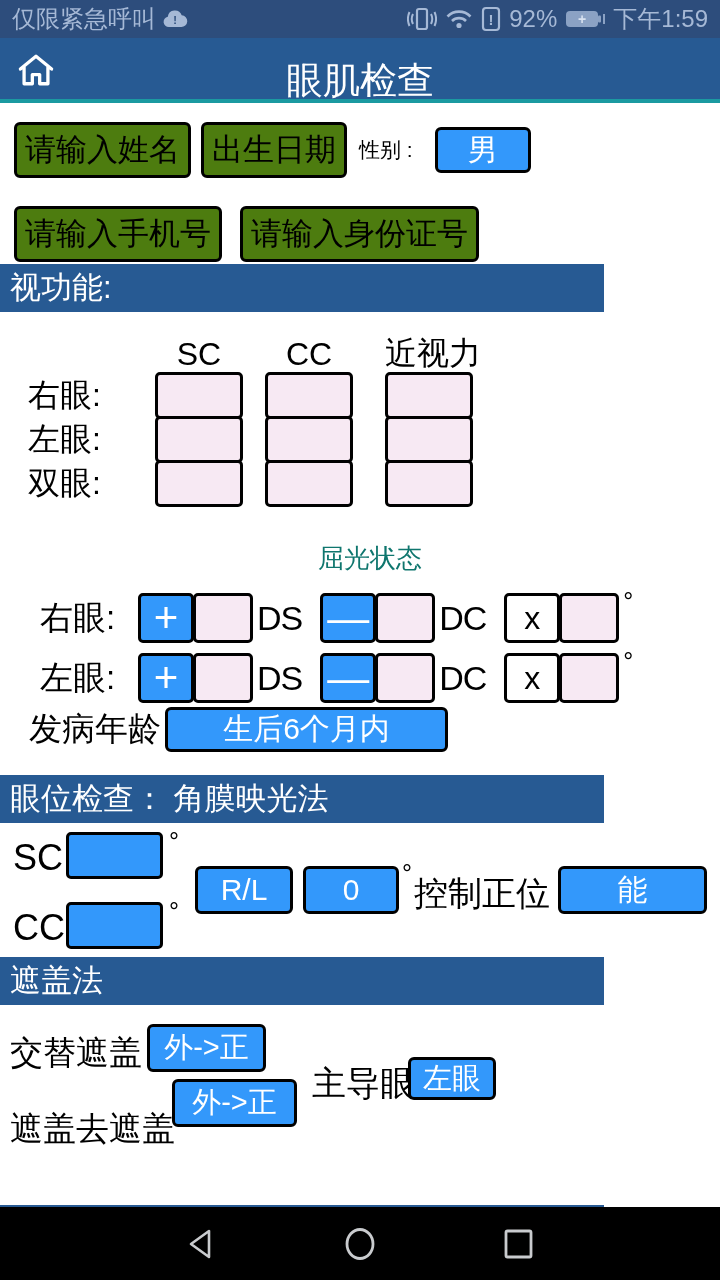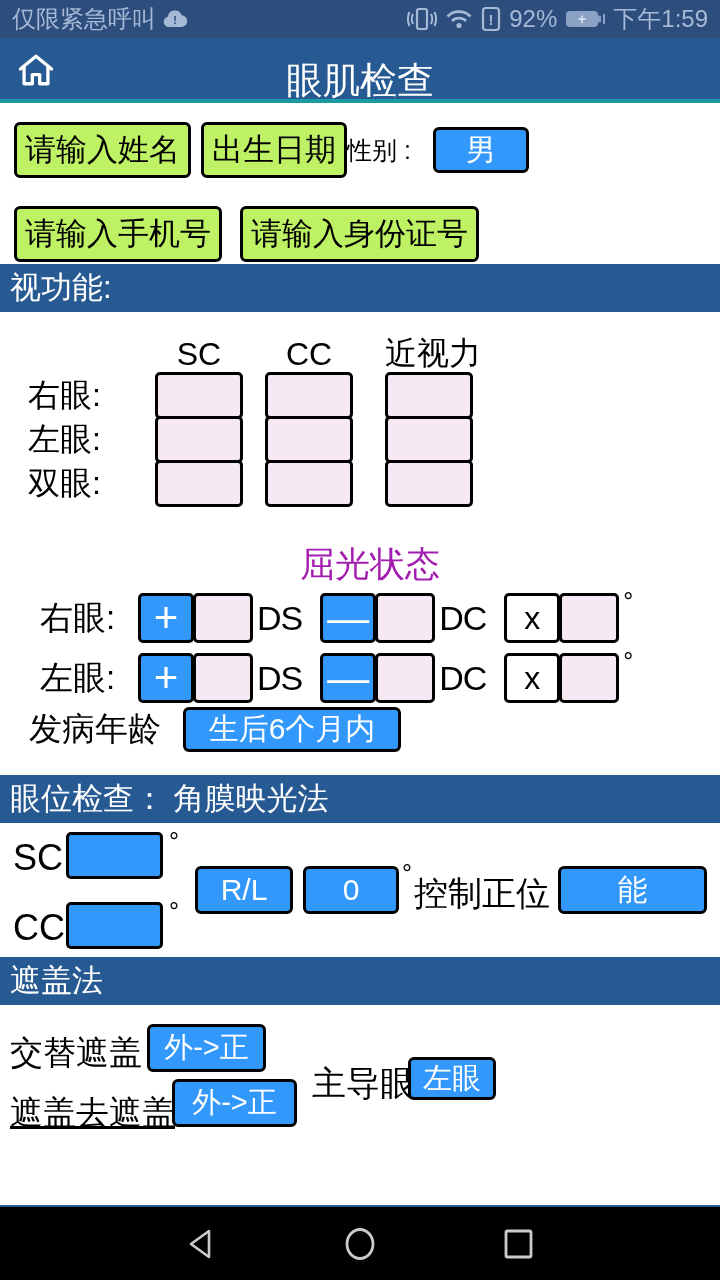--- a/index.html
+++ b/index.html
@@ -16,81 +16,81 @@
   .sicon { display:block; }
 
   
   .app-header { position:absolute; left:0; top:38px; width:720px; height:65px;
     background:#275a93; border-bottom:4px solid #1b9aa1;
     display:flex; align-items:center; }
   .home-btn { position:absolute; left:14px; top:10px; width:44px; height:44px; }
   .app-title { width:100%; text-align:center; color:#fff; font-size:37px; font-weight:500;margin-top:24px; }
 
   
-  .box-outline { border:3px solid #000; border-radius:6px; background:#bef264; color:#000;
+  .box-outline { border:3px solid #000; border-radius:6px; background:#4d7c0f; color:#000;
     font-size:31px; padding:4px 8px; display:flex; align-items:center; white-space:nowrap; }
   .btn-blue { background:#3398fb; border:3px solid #000; border-radius:6px; color:#fff;
     display:flex; align-items:center; justify-content:center; font-size:30px; white-space:nowrap; }
   .pink-input { width:88px; height:47px; background:#f7e9f3; border:3px solid #000; border-radius:5px; }
-  .section-bar { position:absolute; left:0; width:720px; height:48px; background:#275a93;
+  .section-bar { position:absolute; left:0; width:604px; height:48px; background:#275a93;
     color:#fff; font-size:31px; display:flex; align-items:center; padding-left:10px; }
   .deg { font-size:25px; color:#000; line-height:1; }
 
   
   .patient-block { position:absolute; left:14px; top:122px; width:692px; }
   .patient-row { display:flex; align-items:center; }
   .patient-row.r2 { margin-top:28px; }
-  .gender-label { font-size:25px; color:#000; }
+  .gender-label { font-size:21px; color:#000; margin-left:12px; }
   .gender-btn { width:96px; height:46px; margin-left:22px; }
 
   
   .vision-table { position:absolute; left:0; top:333px; }
   .vt-row { display:flex; align-items:center; }
   .vt-head { height:42px; font-size:32px; color:#000; }
   .vt-label { width:155px; padding-left:28px; font-size:32px; color:#000; }
   .vt-cell { width:88px; text-align:center; white-space:nowrap; }
   .vt-c2 { margin-left:22px; } .vt-c3 { margin-left:32px; }
   .vt-row.boxes { margin-top:-3px; }
   .vt-row.boxes:first-of-type { margin-top:0; }
 
   
   .refraction-block { position:absolute; left:0; top:535px; width:720px; }
-  .ref-title { position:absolute; top:6px; width:720px; text-align:center; font-size:35px; color:#a21caf;padding-left:20px; }
+  .ref-title { position:absolute; top:6px; width:720px; text-align:center; font-size:26px; color:#0f766e;padding-left:20px; }
   .ref-row { position:absolute; left:0; display:flex; align-items:center; }
   .ref-row.r1 { top:58px; } .ref-row.r2 { top:118px; }
   .ref-label { width:98px; margin-left:40px; font-size:33px; color:#000; }
   .sign-btn { width:56px; height:50px; font-size:42px; font-weight:300; border-radius:5px; }
   .ref-pink { width:60px; height:50px; background:#f7e9f3; border:3px solid #000; border-radius:5px; margin-left:-1px; }
   .dsdc { font-size:34px; color:#000; margin:0 6px 0 4px; letter-spacing:-1px; }
   .x-btn { width:56px; height:50px; background:#fff; border:3px solid #000; border-radius:5px;
     display:flex; align-items:center; justify-content:center; font-size:32px; color:#000; }
   .ref-deg { align-self:flex-start; margin:-4px 0 0 4px; } .gap12 { width:12px; }
   .onset-row { position:absolute; top:172px; left:0; display:flex; align-items:center; }
   .onset-label { margin-left:29px; font-size:33px; color:#000; }
-  .onset-btn { width:218px; height:45px; margin-left:22px; font-size:30px;text-align:center; }
+  .onset-btn { width:283px; height:45px; margin-left:4px; font-size:30px;text-align:center; }
 
   
   .eyepos-block { position:absolute; left:0; top:823px; width:720px; height:134px; }
   .ep-label { position:absolute; font-size:36px; color:#000; }
   .ep-sc { left:13px; top:14px; } .ep-cc { left:13px; top:84px; }
   .ep-box { position:absolute; width:97px; height:47px; background:#3398fb; border:3px solid #000; border-radius:5px; }
   .ep-box.sc { left:66px; top:9px; } .ep-box.cc { left:66px; top:79px; }
   .ep-deg1 { position:absolute; left:169px; top:6px; }
   .ep-deg2 { position:absolute; left:169px; top:76px; }
   .ep-rl { position:absolute; left:195px; top:43px; width:98px; height:48px; }
   .ep-val { position:absolute; left:303px; top:43px; width:96px; height:48px; }
   .ep-deg3 { position:absolute; left:402px; top:38px; }
   .ep-ctrl-label { position:absolute; left:414px; top:48px; font-size:34px; color:#000; }
   .ep-ctrl-btn { position:absolute; left:558px; top:43px; width:149px; height:48px; }
 
   
   .cover-block { position:absolute; left:0; top:1005px; width:684px; height:138px; }
   .cv-label { position:absolute; font-size:33px; color:#000; }
   .cv-alt-label { left:10px; top:26px; }
-  .cv-unc-label { left:10px; top:86px;text-decoration:underline; }
+  .cv-unc-label { left:10px; top:102px; }
   .cv-alt-btn { position:absolute; left:147px; top:19px; width:119px; height:48px; font-size:29px; }
   .cv-unc-btn { position:absolute; left:172px; top:74px; width:125px; height:48px; font-size:29px; }
   .cv-dom-label { left:312px; top:56px; font-size:34px; }
   .cv-dom-btn { position:absolute; left:408px; top:52px; width:88px; height:43px; font-size:29px; }
 
   .bar-vision { top:264px; } .bar-eyepos { top:775px; } .bar-cover { top:957px; } .bar-prism { top:1205px; height:50px; }
 
   
   .nav-bar { position:absolute; left:0; top:1207px; width:720px; height:73px; background:#000;
     display:flex; align-items:center; justify-content:center; gap:118px; }

